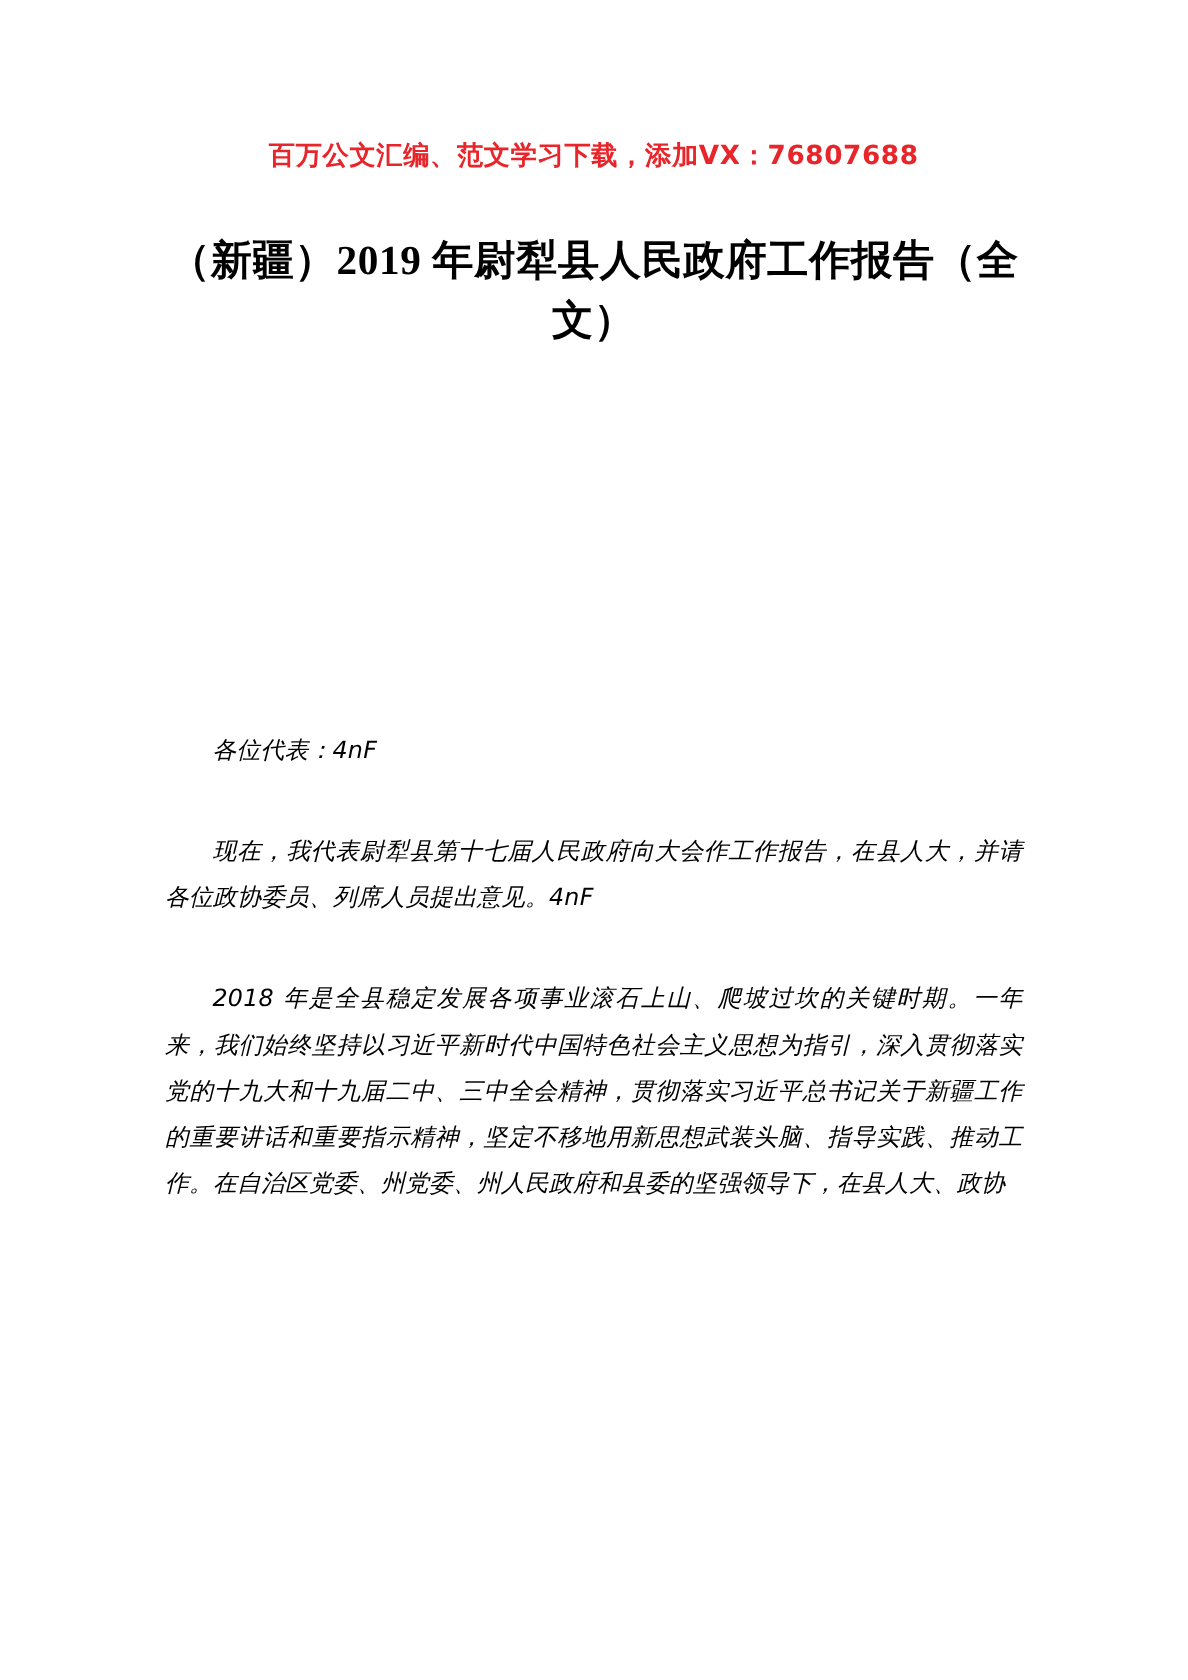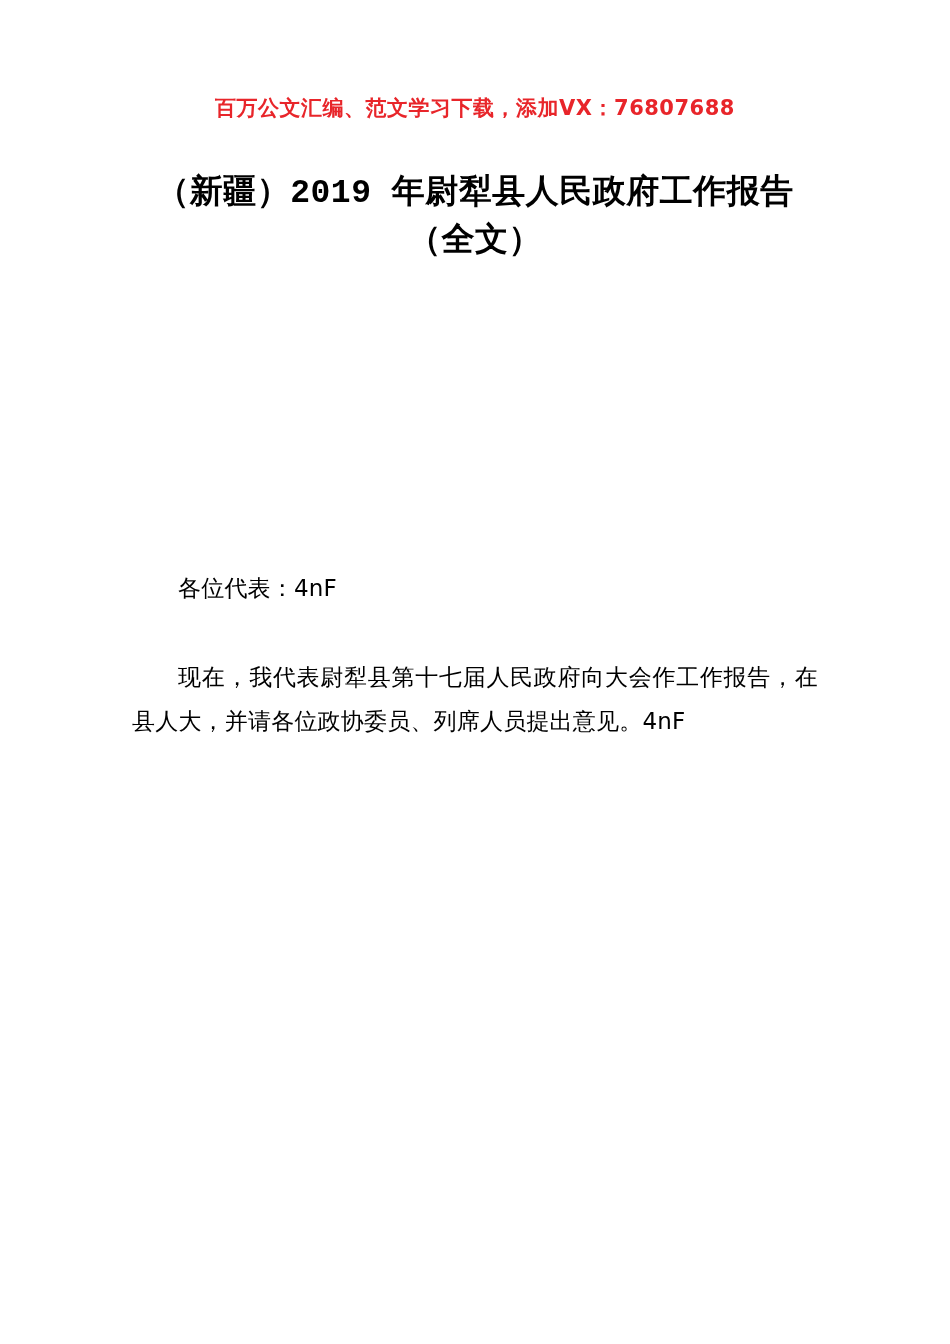--- a/index.html
+++ b/index.html
@@ -23,56 +23,59 @@
     position: relative;
   }
   .watermark {
     text-align: center;
     color: #e8252a;
     font-size: 21px;
     font-weight: bold;
     letter-spacing: 0.5px;
     padding-top: 94px;
     font-family: "DejaVu Sans", sans-serif;
+    margin-top: 16px;
   }
   .doc-title {
     text-align: center;
     font-size: 33px;
     font-weight: bold;
     line-height: 1.45;
     margin: 48px auto 0 auto;
     width: 700px;
-    font-family: Liberation Mono, monospace;
+    font-family: Liberation Serif, serif;
     letter-spacing: 0.5px;
   }
   .body-area {
     margin-top: 300px;
     padding-left: 132px;
     padding-right: 132px;
   }
   p.para {
-    font-size: 23px;
+    font-size: 19px;
     line-height: 1.95;
     margin: 0 0 44px 0;
     text-indent: 2em;
     text-align: justify;
     font-family: "DejaVu Sans", sans-serif;
     letter-spacing: 0.2px;
+    font-style: italic;
   }
   p.para.last {
     margin-bottom: 0;
   }
 </style>
 </head>
 <body>
 
 <div class="page">
 
   <div class="watermark">百万公文汇编、范文学习下载，添加VX：76807688</div>
 
   <div class="doc-title">（新疆）2019 年尉犁县人民政府工作报告（全文）</div>
 
   <div class="body-area">
     <p class="para">各位代表：4nF</p>
     <p class="para">现在，我代表尉犁县第十七届人民政府向大会作工作报告，在县人大，并请各位政协委员、列席人员提出意见。4nF</p>
+    <p class="para last">2018 年是全县稳定发展各项事业滚石上山、爬坡过坎的关键时期。一年来，我们始终坚持以习近平新时代中国特色社会主义思想为指引，深入贯彻落实党的十九大和十九届二中、三中全会精神，贯彻落实习近平总书记关于新疆工作的重要讲话和重要指示精神，坚定不移地用新思想武装头脑、指导实践、推动工作。在自治区党委、州党委、州人民政府和县委的坚强领导下，在县人大、政协</p>
   </div>
 
 </div>
 
 </body></html>

